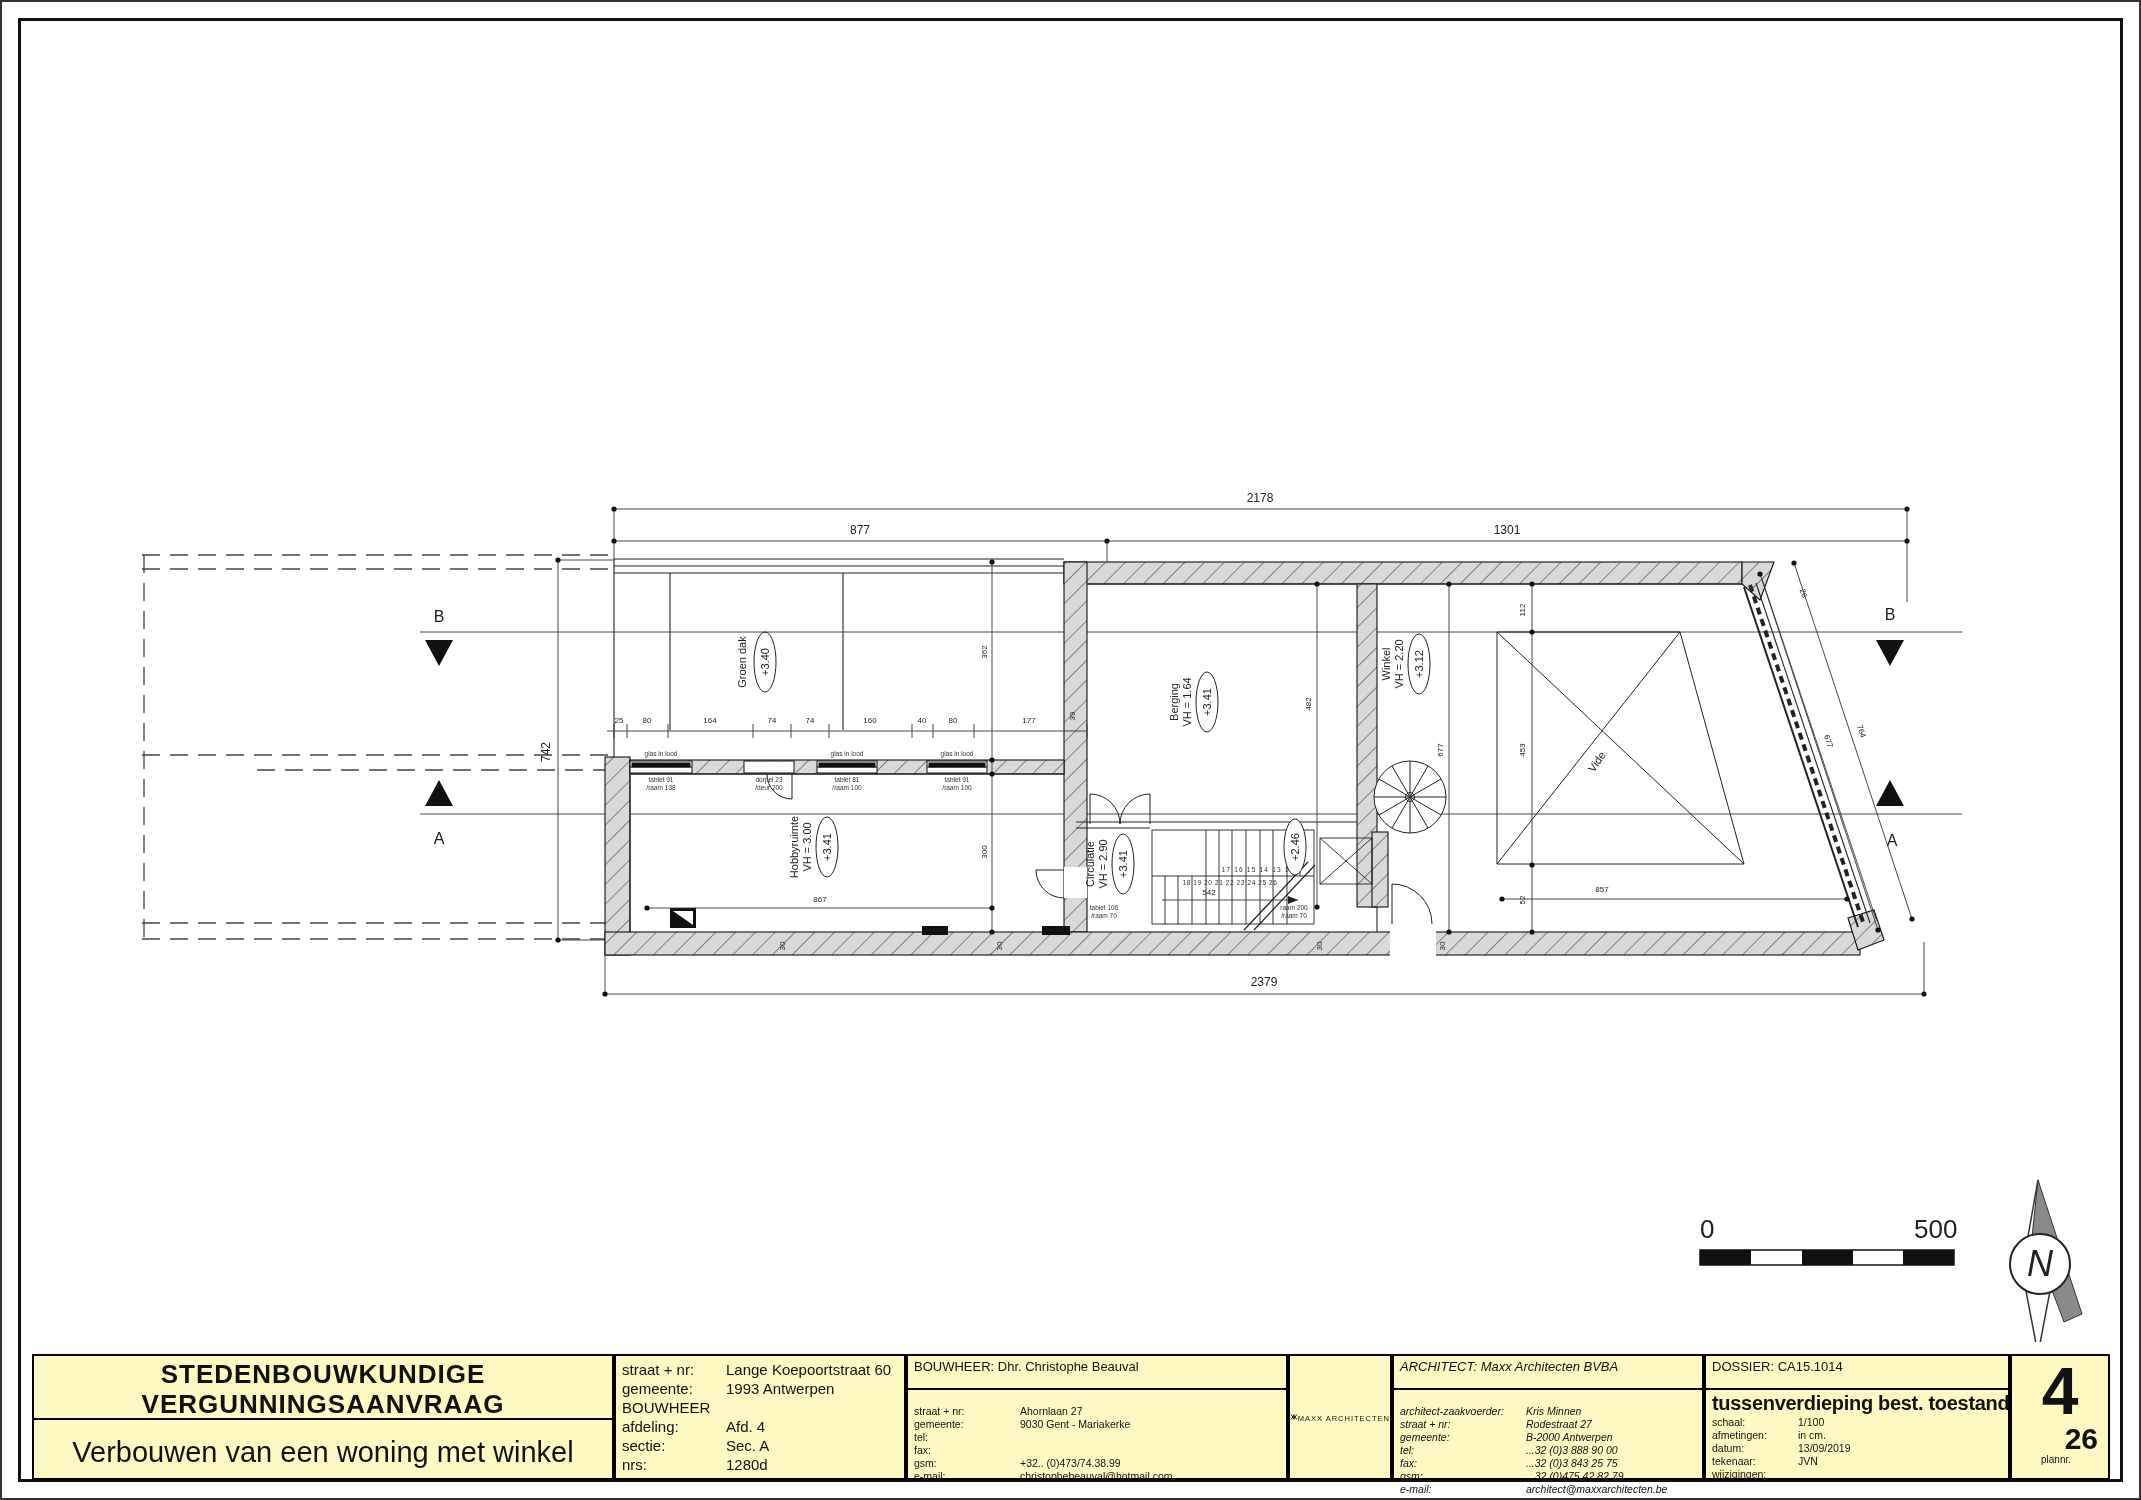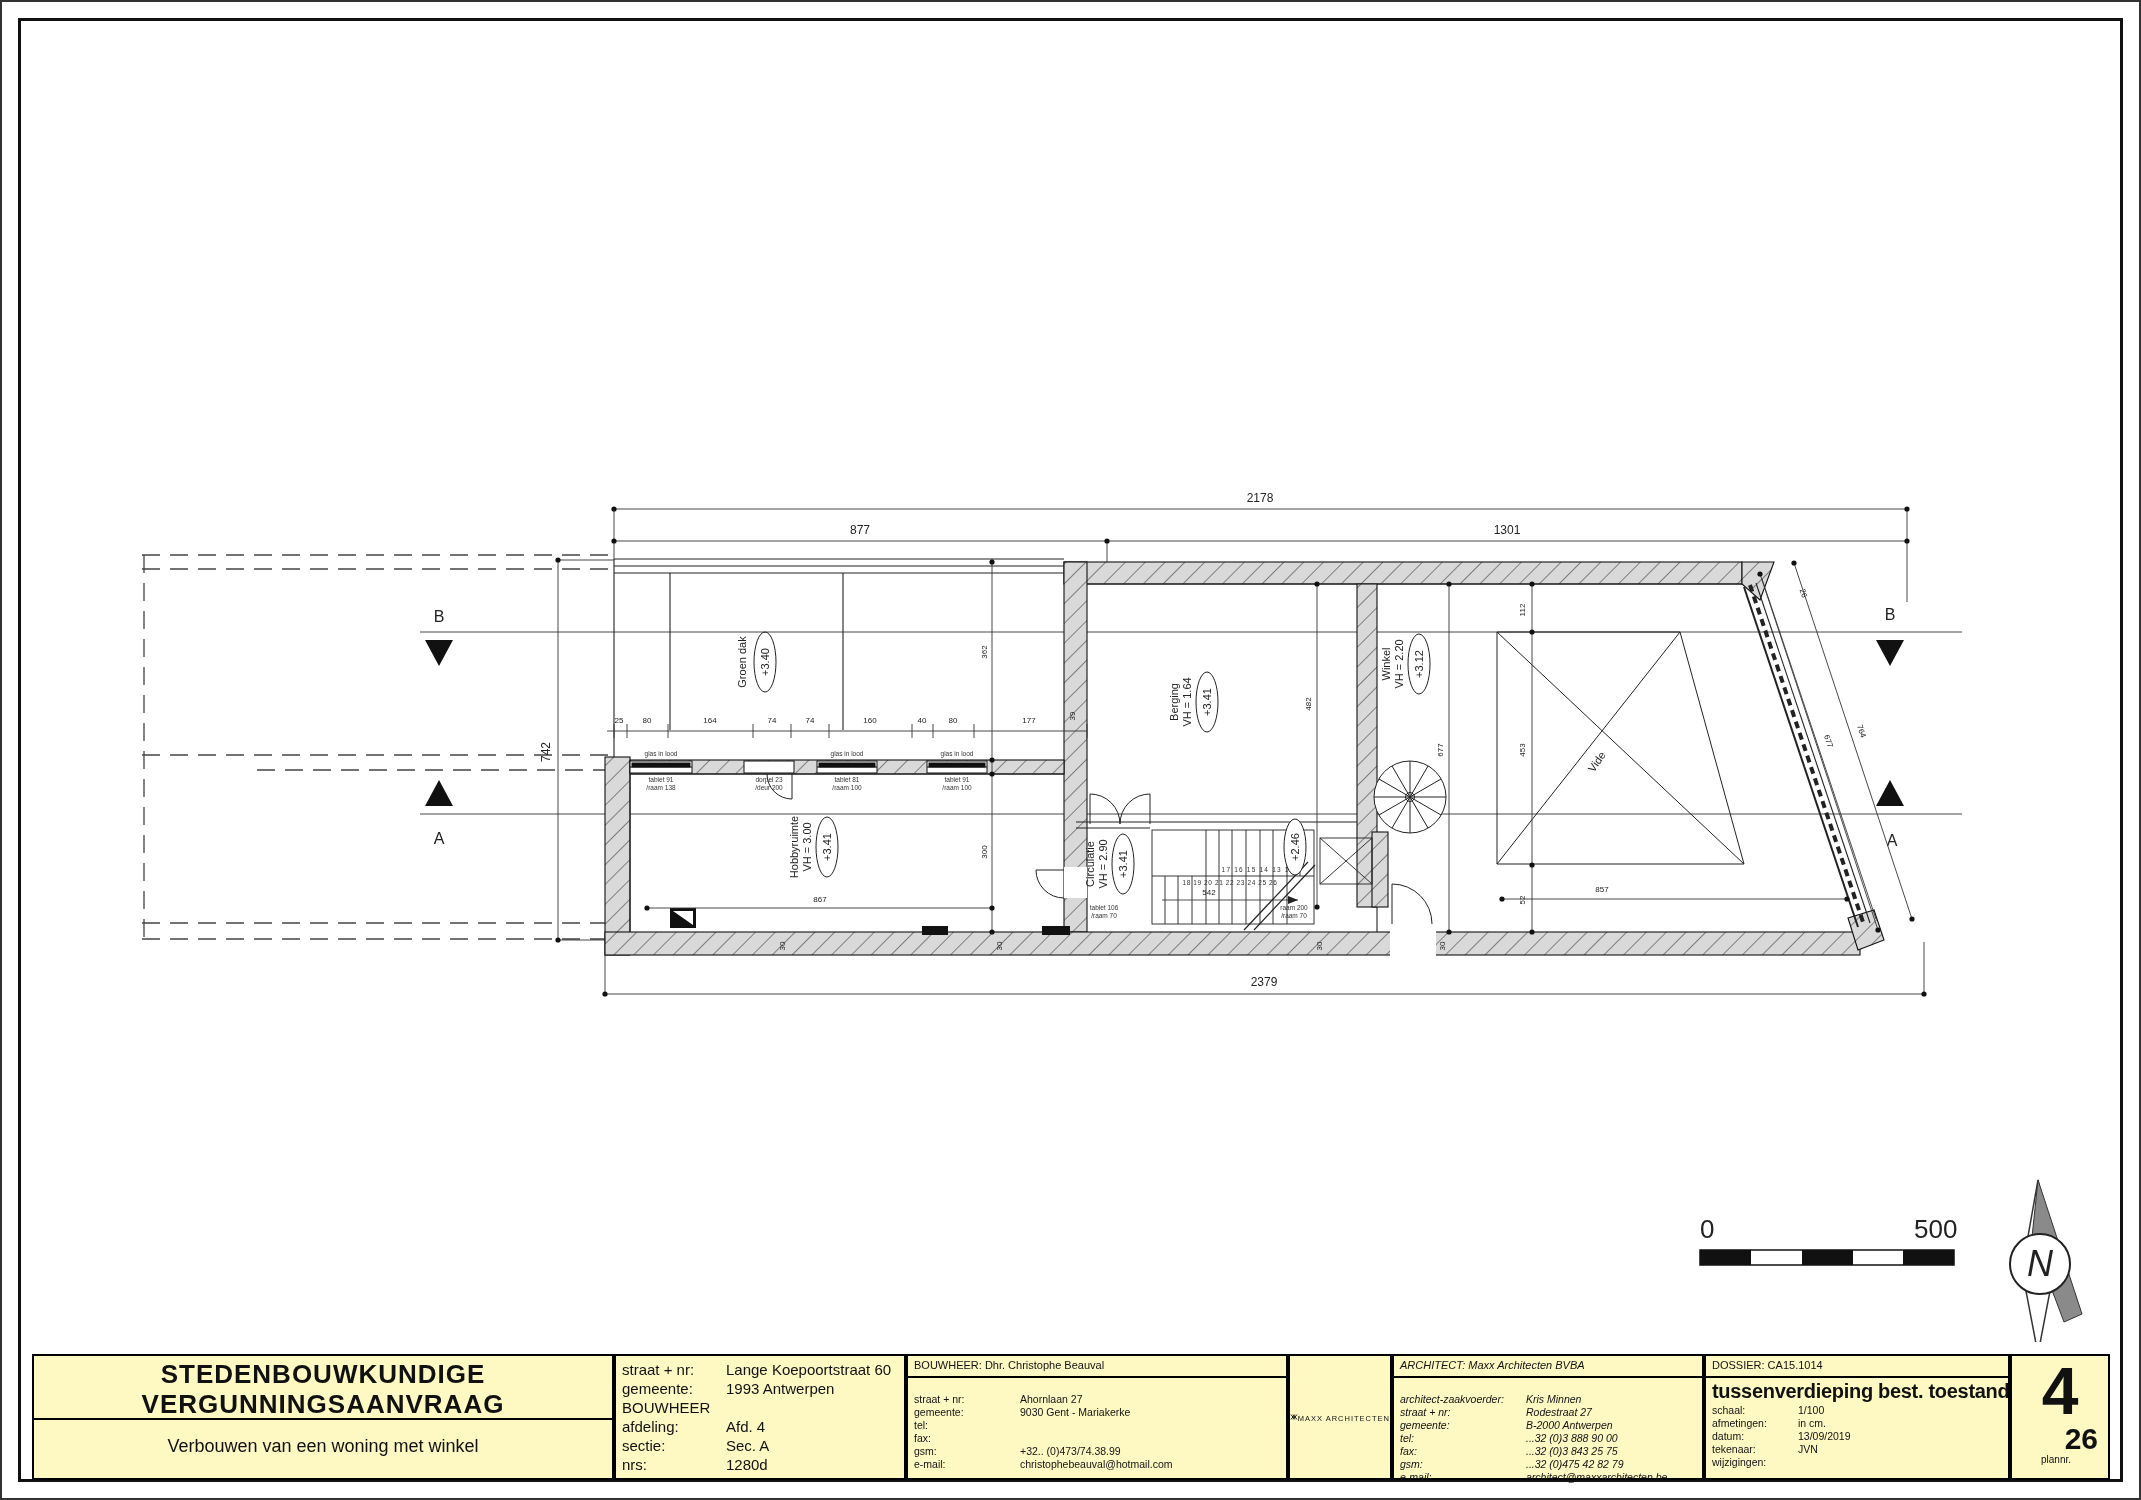--- a/index.html
+++ b/index.html
@@ -13,26 +13,26 @@
   .tb-box{position:absolute;top:0;height:126px;border:2px solid #000;box-sizing:border-box;background:#fef9c3;}
   .tb-app{left:0;width:582px;}
   .tb-site{left:582px;width:292px;}
   .tb-bouwheer{left:874px;width:382px;}
   .tb-logo{left:1256px;width:104px;}
   .tb-architect{left:1360px;width:312px;font-style:italic;}
   .tb-dossier{left:1672px;width:306px;}
   .tb-plannr{left:1978px;width:100px;}
 
   .tb-app-title{height:64px;border-bottom:2px solid #000;text-align:center;font-weight:bold;font-size:26px;letter-spacing:1px;line-height:30px;padding-top:3px;box-sizing:border-box;}
-  .tb-app-sub{text-align:center;font-size:18px;padding-top:16px;}
+  .tb-app-sub{text-align:center;font-size:29px;padding-top:16px;}
 
   .tb-site{font-size:15px;line-height:19px;padding:4px 6px;box-sizing:border-box;}
   .tb-site .tb-label{display:inline-block;width:104px;}
 
-  .tb-header{font-size:11px;border-bottom:2px solid #000;padding:3px 6px;height:22px;box-sizing:border-box;white-space:nowrap;}
+  .tb-header{font-size:13px;border-bottom:2px solid #000;padding:3px 6px;height:34px;box-sizing:border-box;white-space:nowrap;}
   .tb-rows{padding:15px 6px;font-size:10.5px;line-height:13px;}
   .tb-bouwheer .tb-label{display:inline-block;width:106px;}
   .tb-architect .tb-label{display:inline-block;width:126px;}
   .tb-dossier .tb-label{display:inline-block;width:86px;}
   .tb-dossier-title{font-size:20px;font-weight:bold;letter-spacing:-0.3px;padding:2px 6px 1px 6px;white-space:nowrap;}
   .tb-plannr{text-align:center;}
   .tb-big-number{font-size:66px;font-weight:bold;line-height:62px;padding-top:4px;}
   .tb-sub-number{font-size:30px;font-weight:bold;text-align:right;padding-right:10px;line-height:30px;margin-top:2px;}
   .tb-plannr-label{font-size:10px;padding-right:8px;}
 

